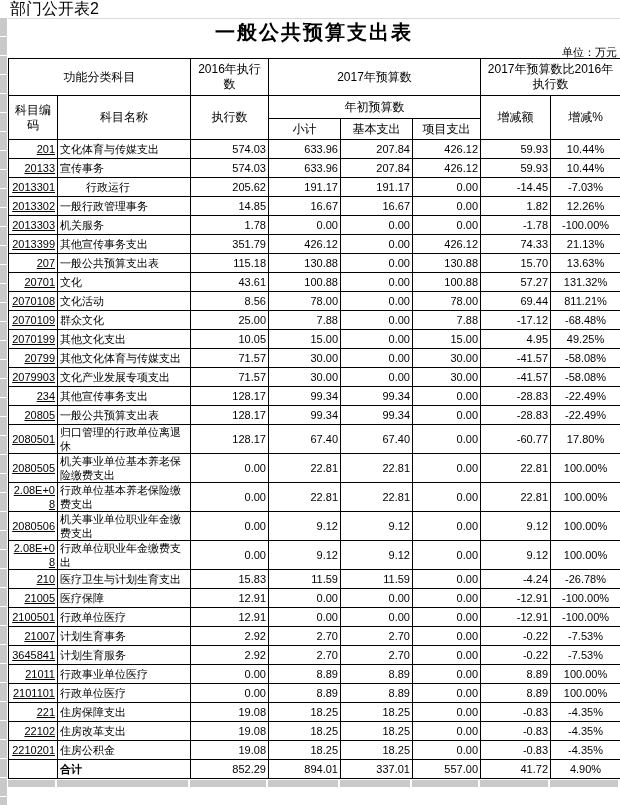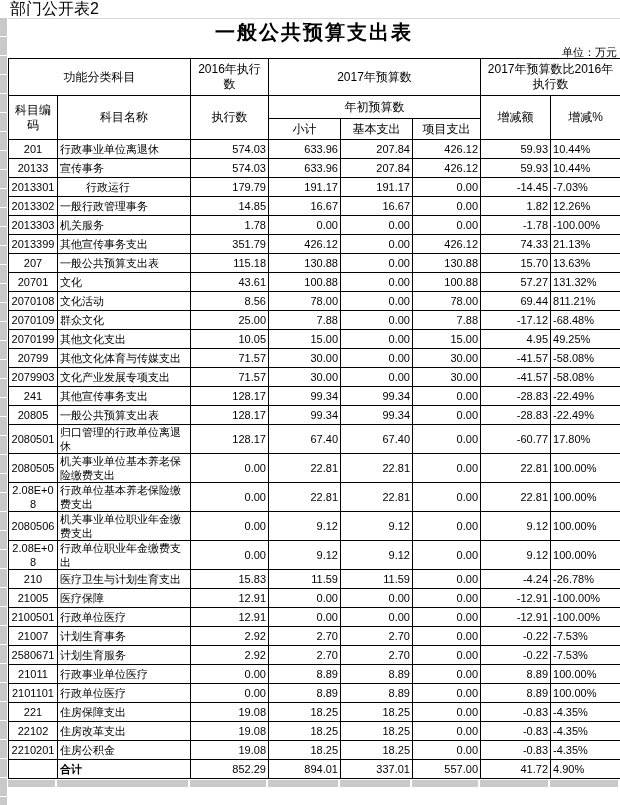--- a/index.html
+++ b/index.html
@@ -27,24 +27,24 @@
   .budget th, .budget td {
     border:1px solid #000; padding:0 2px; overflow:hidden;
     word-break:break-all; vertical-align:middle;
   }
   .budget thead th { text-align:center; font-weight:normal; font-size:12px; line-height:15px; }
   .hr1 th { height:36px; }
   .hr2 th { height:22px; }
   .hr3 th { height:20px; }
 
   .budget tbody td { font-size:11px; height:18px; line-height:14px; }
-  .c-code { text-align:center; }
+  .c-code { text-align:right;text-decoration:underline; }
   .c-name { text-align:left; font-size:12px; }
   .c-num  { text-align:right; padding-right:4px; }
-  .c-pct  { text-align:left; padding-right:2px; }
+  .c-pct  { text-align:center; padding-right:2px; }
   td.indent { padding-left:28px; }
   .total-row .c-name { font-weight:bold; }
 
   .bottom-strip { display:flex; margin-top:1px; height:7px; }
   .bottom-strip .seg { background:#c9c9c9; height:7px; margin-right:2px; }
   .seg:nth-child(1){width:47px;} .seg:nth-child(2){width:131px;}
   .seg:nth-child(3){width:76px;} .seg:nth-child(4){width:70px;}
   .seg:nth-child(5){width:70px;} .seg:nth-child(6){width:66px;}
   .seg:nth-child(7){width:68px;} .seg:nth-child(8){width:68px; margin-right:0;}
 </style>
@@ -87,42 +87,42 @@
         </tr>
         <tr class="hr3">
           <th>小计</th>
           <th>基本支出</th>
           <th>项目支出</th>
         </tr>
       </thead>
       <tbody>
           <tr>
     <td class="c-code">201</td>
-    <td class="c-name">行政事业单位离退休</td>
+    <td class="c-name">文化体育与传媒支出</td>
     <td class="c-num">574.03</td>
     <td class="c-num">633.96</td>
     <td class="c-num">207.84</td>
     <td class="c-num">426.12</td>
     <td class="c-num">59.93</td>
     <td class="c-num c-pct">10.44%</td>
   </tr>
           <tr>
     <td class="c-code">20133</td>
     <td class="c-name">宣传事务</td>
     <td class="c-num">574.03</td>
     <td class="c-num">633.96</td>
     <td class="c-num">207.84</td>
     <td class="c-num">426.12</td>
     <td class="c-num">59.93</td>
     <td class="c-num c-pct">10.44%</td>
   </tr>
           <tr>
     <td class="c-code">2013301</td>
     <td class="c-name indent">行政运行</td>
-    <td class="c-num">179.79</td>
+    <td class="c-num">205.62</td>
     <td class="c-num">191.17</td>
     <td class="c-num">191.17</td>
     <td class="c-num">0.00</td>
     <td class="c-num">-14.45</td>
     <td class="c-num c-pct">-7.03%</td>
   </tr>
           <tr>
     <td class="c-code">2013302</td>
     <td class="c-name">一般行政管理事务</td>
     <td class="c-num">14.85</td>
@@ -216,21 +216,21 @@
     <td class="c-code">2079903</td>
     <td class="c-name">文化产业发展专项支出</td>
     <td class="c-num">71.57</td>
     <td class="c-num">30.00</td>
     <td class="c-num">0.00</td>
     <td class="c-num">30.00</td>
     <td class="c-num">-41.57</td>
     <td class="c-num c-pct">-58.08%</td>
   </tr>
           <tr>
-    <td class="c-code">241</td>
+    <td class="c-code">234</td>
     <td class="c-name">其他宣传事务支出</td>
     <td class="c-num">128.17</td>
     <td class="c-num">99.34</td>
     <td class="c-num">99.34</td>
     <td class="c-num">0.00</td>
     <td class="c-num">-28.83</td>
     <td class="c-num c-pct">-22.49%</td>
   </tr>
           <tr>
     <td class="c-code">20805</td>
@@ -326,21 +326,21 @@
     <td class="c-code">21007</td>
     <td class="c-name">计划生育事务</td>
     <td class="c-num">2.92</td>
     <td class="c-num">2.70</td>
     <td class="c-num">2.70</td>
     <td class="c-num">0.00</td>
     <td class="c-num">-0.22</td>
     <td class="c-num c-pct">-7.53%</td>
   </tr>
           <tr>
-    <td class="c-code">2580671</td>
+    <td class="c-code">3645841</td>
     <td class="c-name">计划生育服务</td>
     <td class="c-num">2.92</td>
     <td class="c-num">2.70</td>
     <td class="c-num">2.70</td>
     <td class="c-num">0.00</td>
     <td class="c-num">-0.22</td>
     <td class="c-num c-pct">-7.53%</td>
   </tr>
           <tr>
     <td class="c-code">21011</td>

